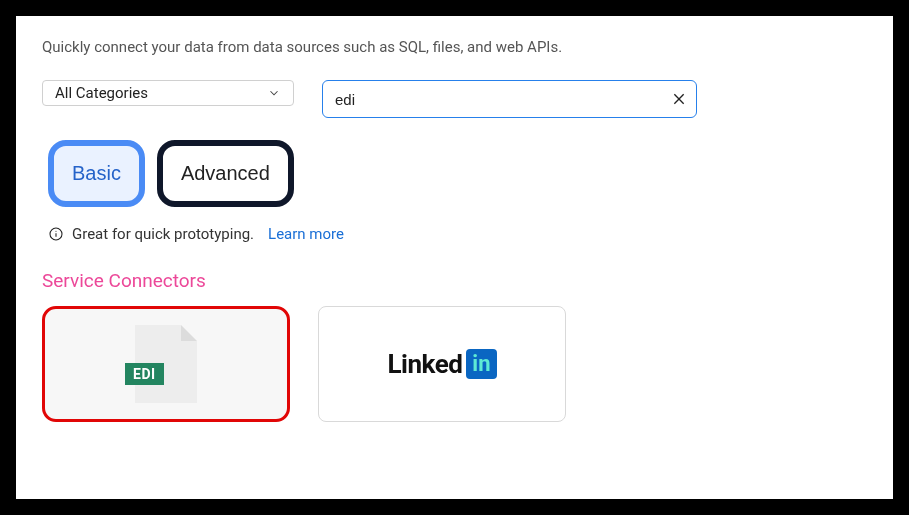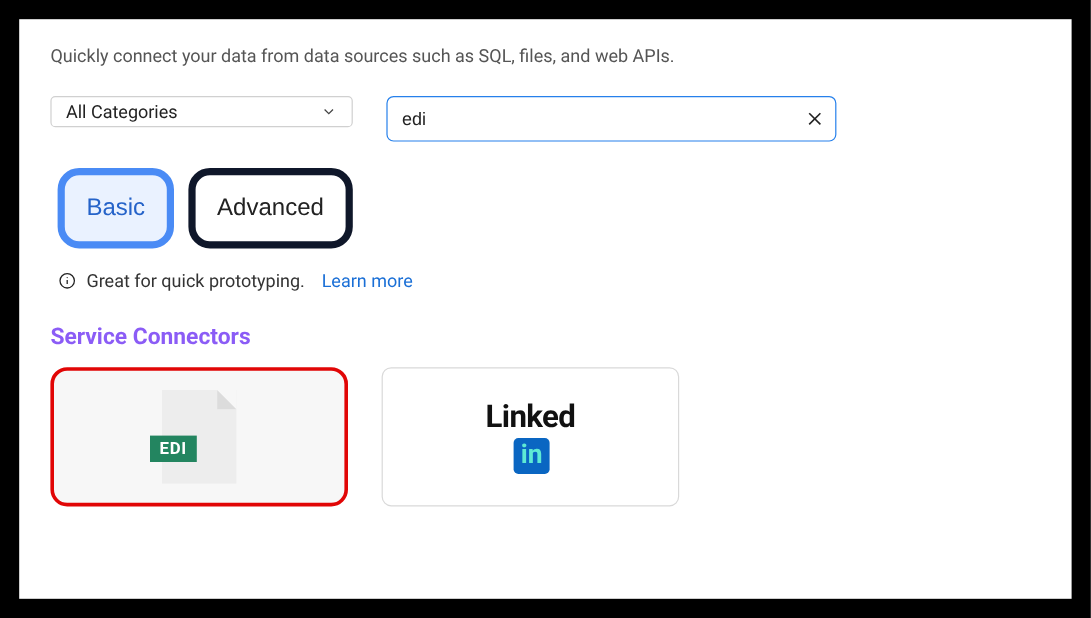--- a/index.html
+++ b/index.html
@@ -119,22 +119,22 @@
     width: 16px;
     height: 16px;
     stroke: #222;
     fill: none;
     stroke-width: 1.6;
   }
   .info-text { color: #333; }
   .learn-link { color: #1a6fd6; cursor: pointer; margin-left: 6px; }
   .section-heading {
     font-size: 19px;
-    font-weight: 700;
-    color: #8b5cf6;
+    font-weight: 400;
+    color: #ec4899;
     margin-bottom: 14px;
   }
   .cards-row {
     display: flex;
     gap: 28px;
   }
   .card {
     width: 248px;
     height: 116px;
     border: 1px solid #d9d9d9;
@@ -173,23 +173,22 @@
     background: #238560;
     color: #fff;
     font-size: 14px;
     font-weight: 700;
     padding: 3px 8px;
     letter-spacing: 0.5px;
   }
   
   .linkedin-logo {
     display: flex;
-    align-items: center;
+    align-items: flex-start;
     gap: 2px;
-    flex-direction: column;
   }
   .linkedin-text {
     font-size: 26px;
     font-weight: 700;
     color: #111;
     letter-spacing: -0.5px;
   }
   .linkedin-in {
     background: #0a66c2;
     color: #5eead4;

